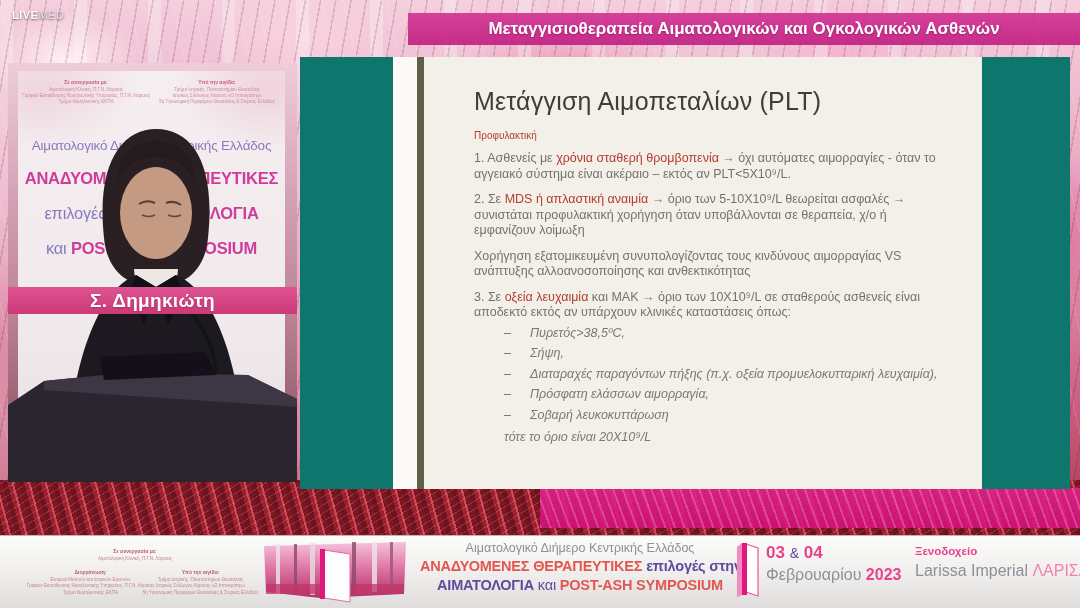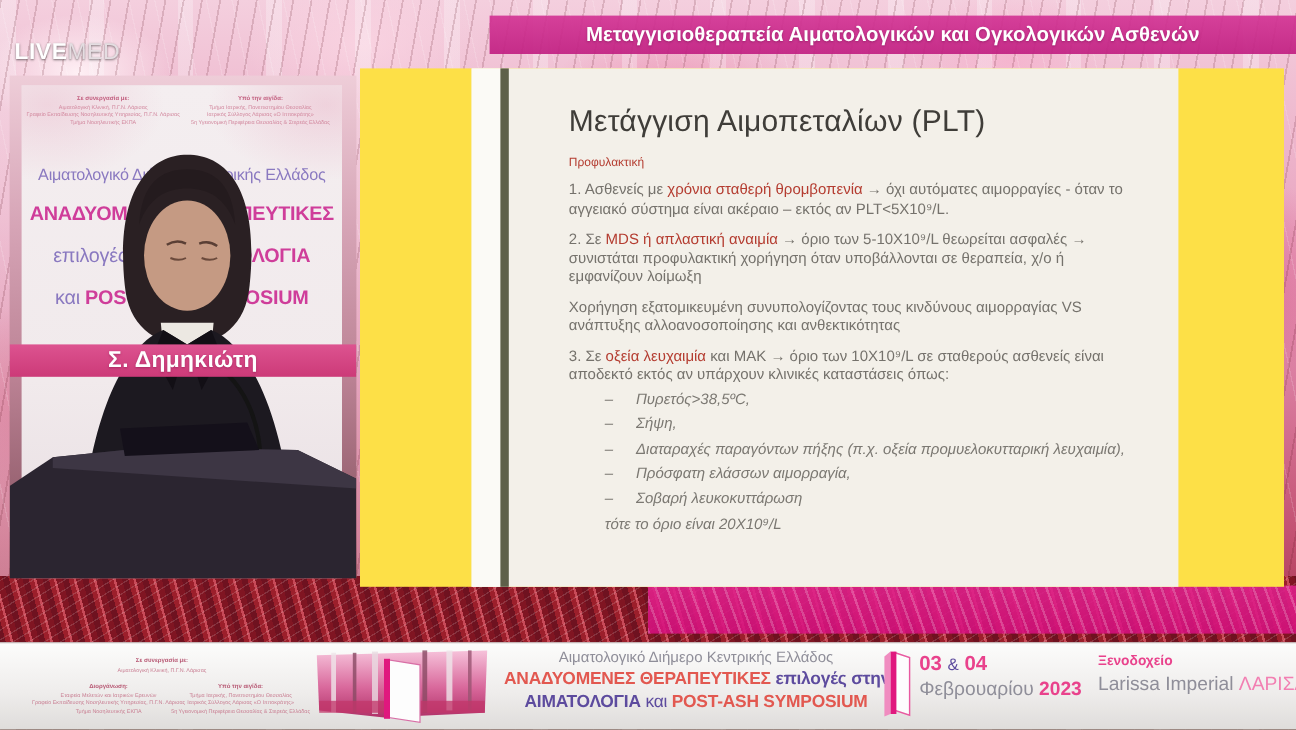--- a/index.html
+++ b/index.html
@@ -21,22 +21,22 @@
   .bg::after{content:"";position:absolute;inset:0;background:
       repeating-linear-gradient(100deg, rgba(92,20,32,.17) 0 1.5px, transparent 1.5px 15px),
       repeating-linear-gradient(78deg, rgba(255,255,255,.14) 0 1px, transparent 1px 21px);}
   .bg-strip{position:absolute;left:0;top:480px;width:1080px;height:56px;background:
       repeating-linear-gradient(-32deg, rgba(255,255,255,.14) 0 1px, transparent 1px 7px),
       repeating-linear-gradient(75deg,#6f1220 0 5px,#9c1f2b 5px 9px,#c84a58 9px 11px,#801522 11px 16px);}
   .bg-magenta{position:absolute;left:540px;top:488px;width:540px;height:40px;background:
       repeating-linear-gradient(70deg, rgba(255,255,255,.2) 0 2px, transparent 2px 9px),
       linear-gradient(0deg, rgba(214,16,126,.88), rgba(224,34,140,.88));}
   
-  .livemed{position:absolute;left:12px;top:9px;font-size:19px;letter-spacing:.5px;
-      text-shadow:0 1px 2px rgba(0,0,0,.55);margin-top:24px;}
+  .livemed{position:absolute;left:12px;top:9px;font-size:11px;letter-spacing:.5px;
+      text-shadow:0 1px 2px rgba(0,0,0,.55);}
   .livemed .lv{color:#fff;font-weight:800;}
   .livemed .md{color:#e4dde1;font-weight:300;}
   .top-banner{position:absolute;left:408px;top:13px;width:672px;height:32px;
       background:linear-gradient(180deg, rgba(211,52,148,.92), rgba(193,32,130,.92));
       display:flex;align-items:center;justify-content:center;}
   .top-banner span{color:#fff;font-weight:700;font-size:17px;text-shadow:0 1px 2px rgba(90,0,60,.4);}
   
   .video{position:absolute;left:8px;top:63px;width:289px;height:419px;overflow:hidden;
       background:linear-gradient(180deg,#eecdd8 0%,#d6a4b6 30%,#bb8294 60%,#7e4b58 100%);}
   .poster{position:absolute;left:10px;right:12px;top:8px;bottom:0;
@@ -60,21 +60,21 @@
       radial-gradient(14px 10px at 80% 52%,#d04250,transparent 70%),
       radial-gradient(10px 8px at 92% 70%,#c23440,transparent 70%),
       linear-gradient(180deg, rgba(100,10,20,0), rgba(96,10,20,.9));}
   .name-bar{position:absolute;left:0;right:0;top:224px;height:27px;z-index:6;
       background:linear-gradient(180deg,#dd5390,#cc3a78);
       display:flex;align-items:center;justify-content:center;}
   .name-bar span{color:#fff;font-weight:700;font-size:19px;letter-spacing:.3px;
       text-shadow:0 1px 2px rgba(90,0,50,.35);}
   .spk{position:absolute;left:0;top:0;z-index:4;}
   
-  .share{position:absolute;left:300px;top:57px;width:770px;height:432px;background:#fde047;}
+  .share{position:absolute;left:300px;top:57px;width:770px;height:432px;background:#0f766e;}
   .slide{position:absolute;left:93px;top:0;width:589px;height:432px;background:var(--c-slide-bg,#f3f0e9);}
   .slide .edge{position:absolute;left:0;top:0;bottom:0;width:24px;background:var(--c-slide-edge,#fbfaf6);}
   .slide .oline{position:absolute;left:24px;top:0;bottom:0;width:7px;background:var(--c-slide-line,#5e6049);}
   .s-content{position:absolute;left:81px;right:30px;top:28px;color:var(--c-slide-text,#75726c);}
   .s-title{font-size:25px;line-height:32px;color:var(--c-slide-title,#3f3d39);letter-spacing:.2px;}
   .s-sub{margin-top:13px;font-size:10px;font-weight:400;color:var(--c-slide-accent,#b43c30);}
   .s-p{margin-top:10px;font-size:12.5px;line-height:15.5px;}
   .sg-hl{color:var(--c-slide-accent,#b43c30);font-weight:400;}
   .sg-hlt{color:var(--c-slide-accent,#b43c30);}
   .s-bullets{margin-top:4px;margin-left:30px;}

